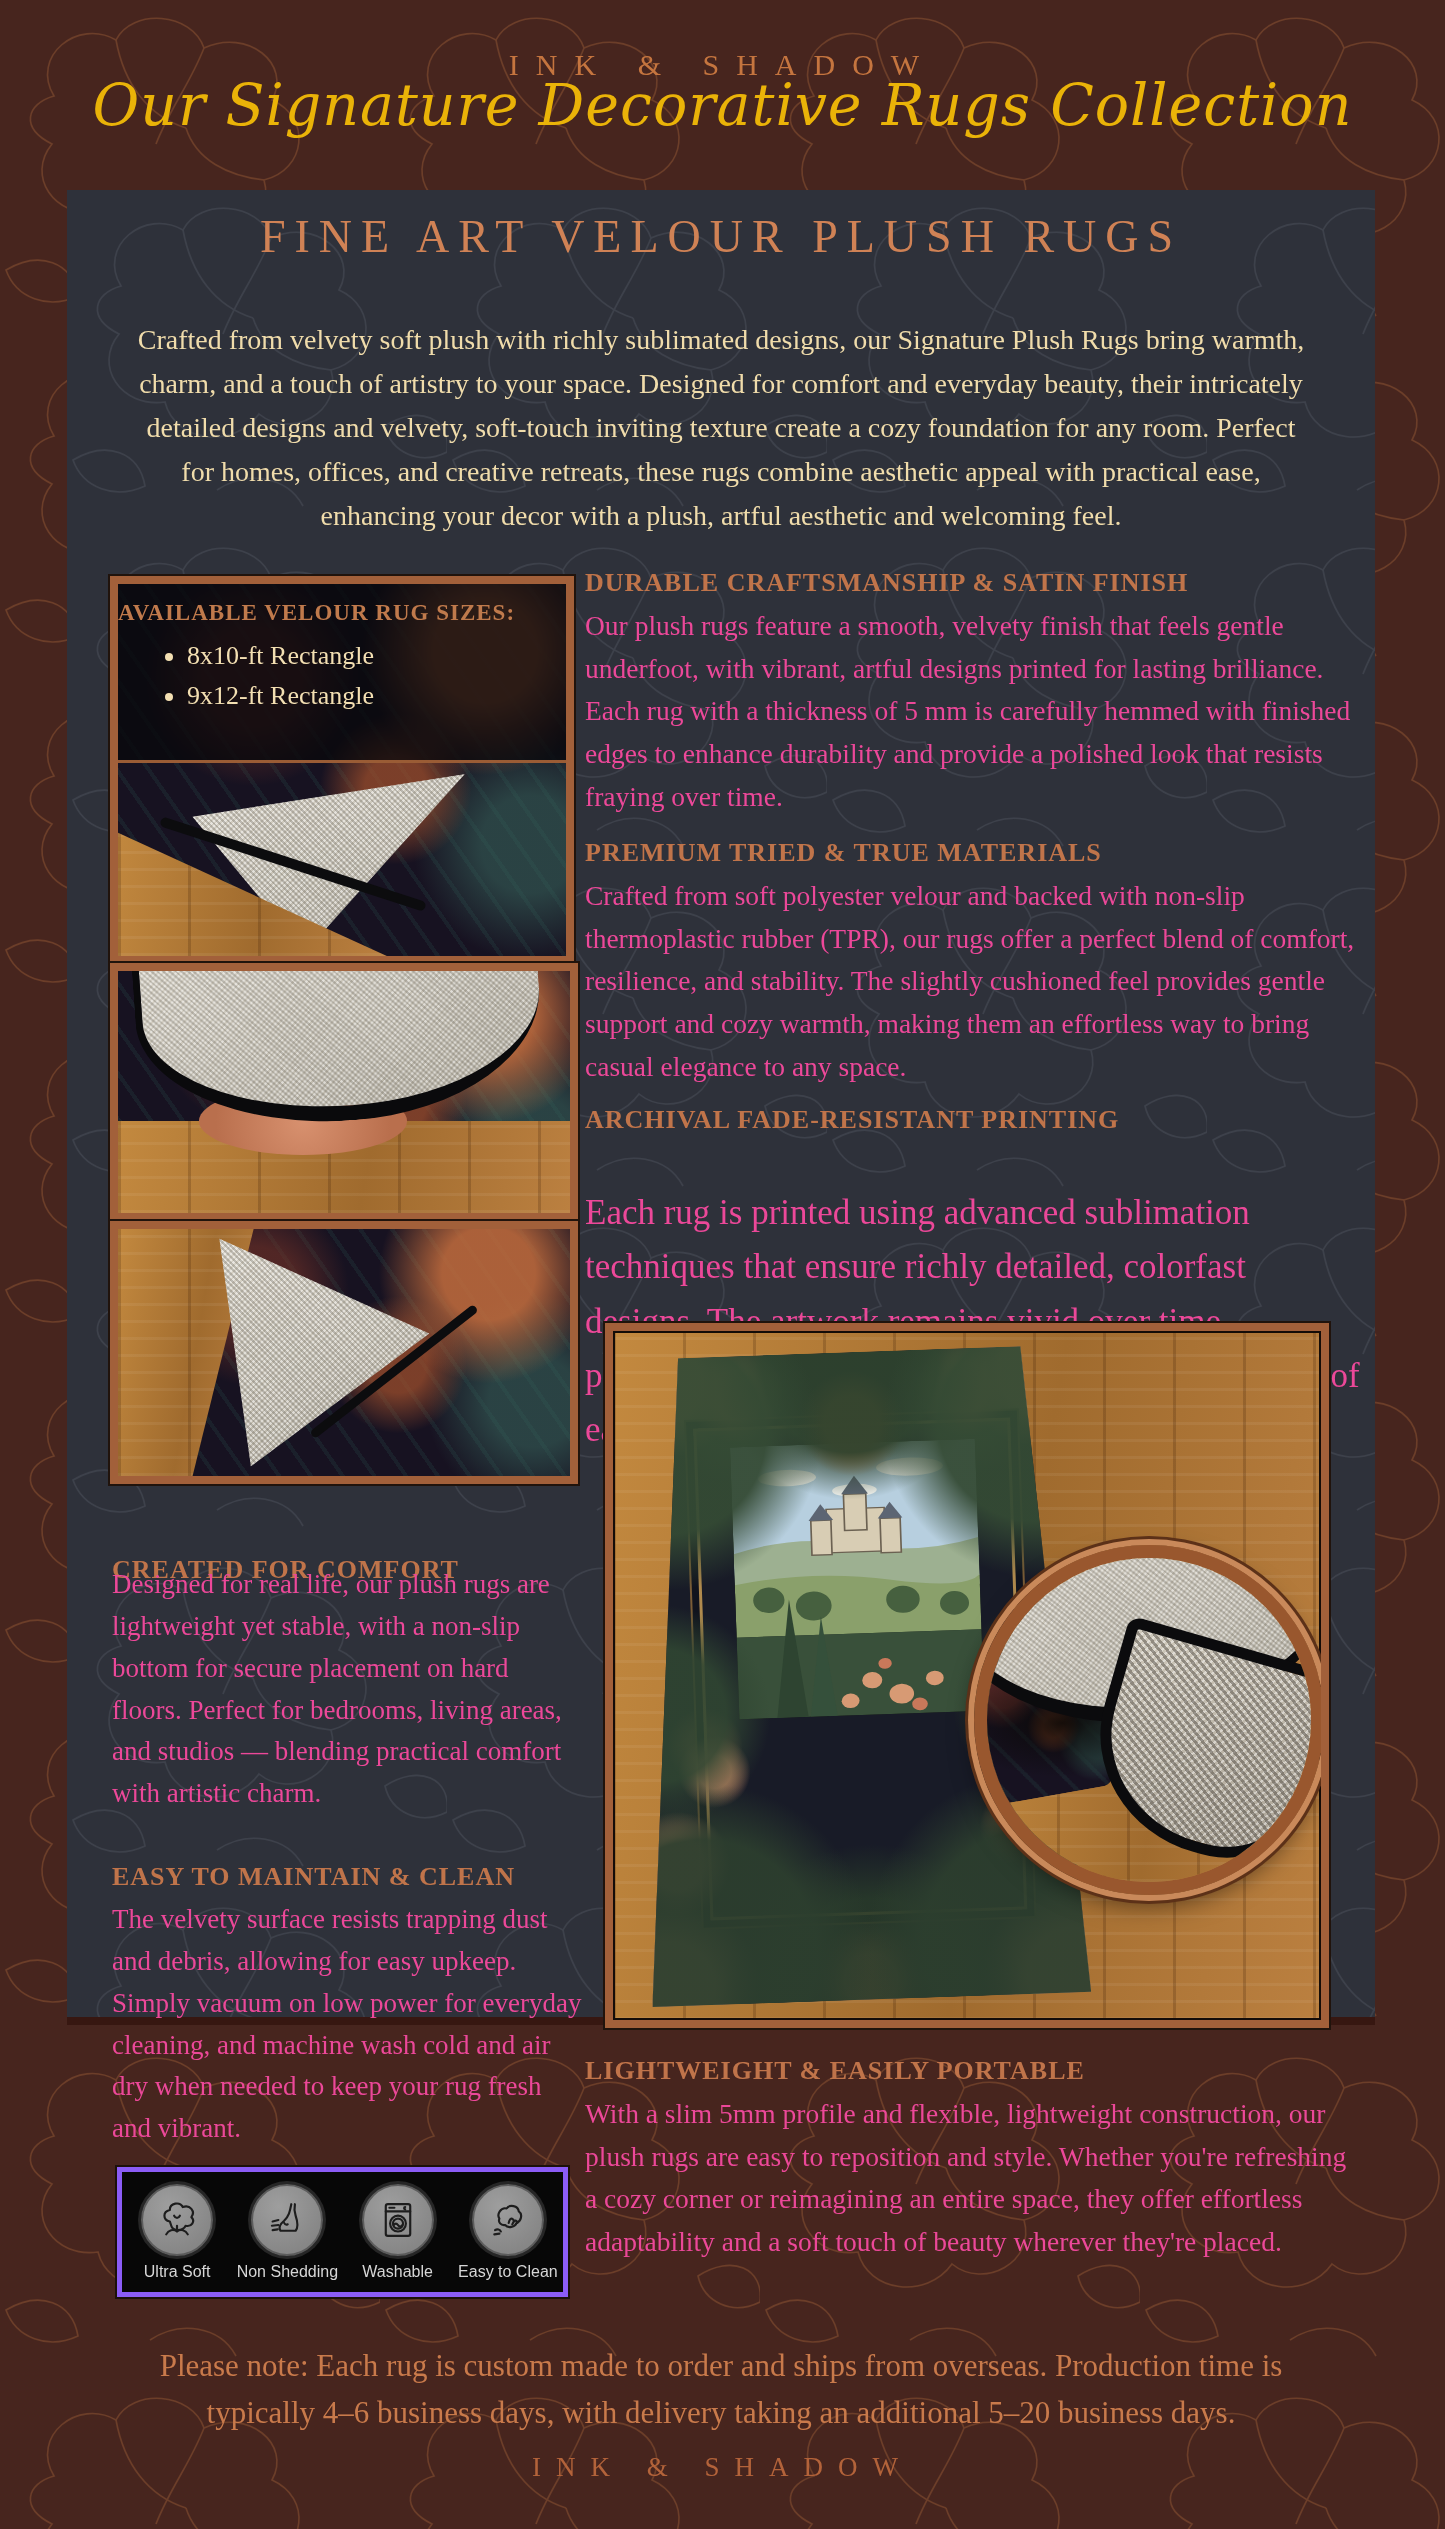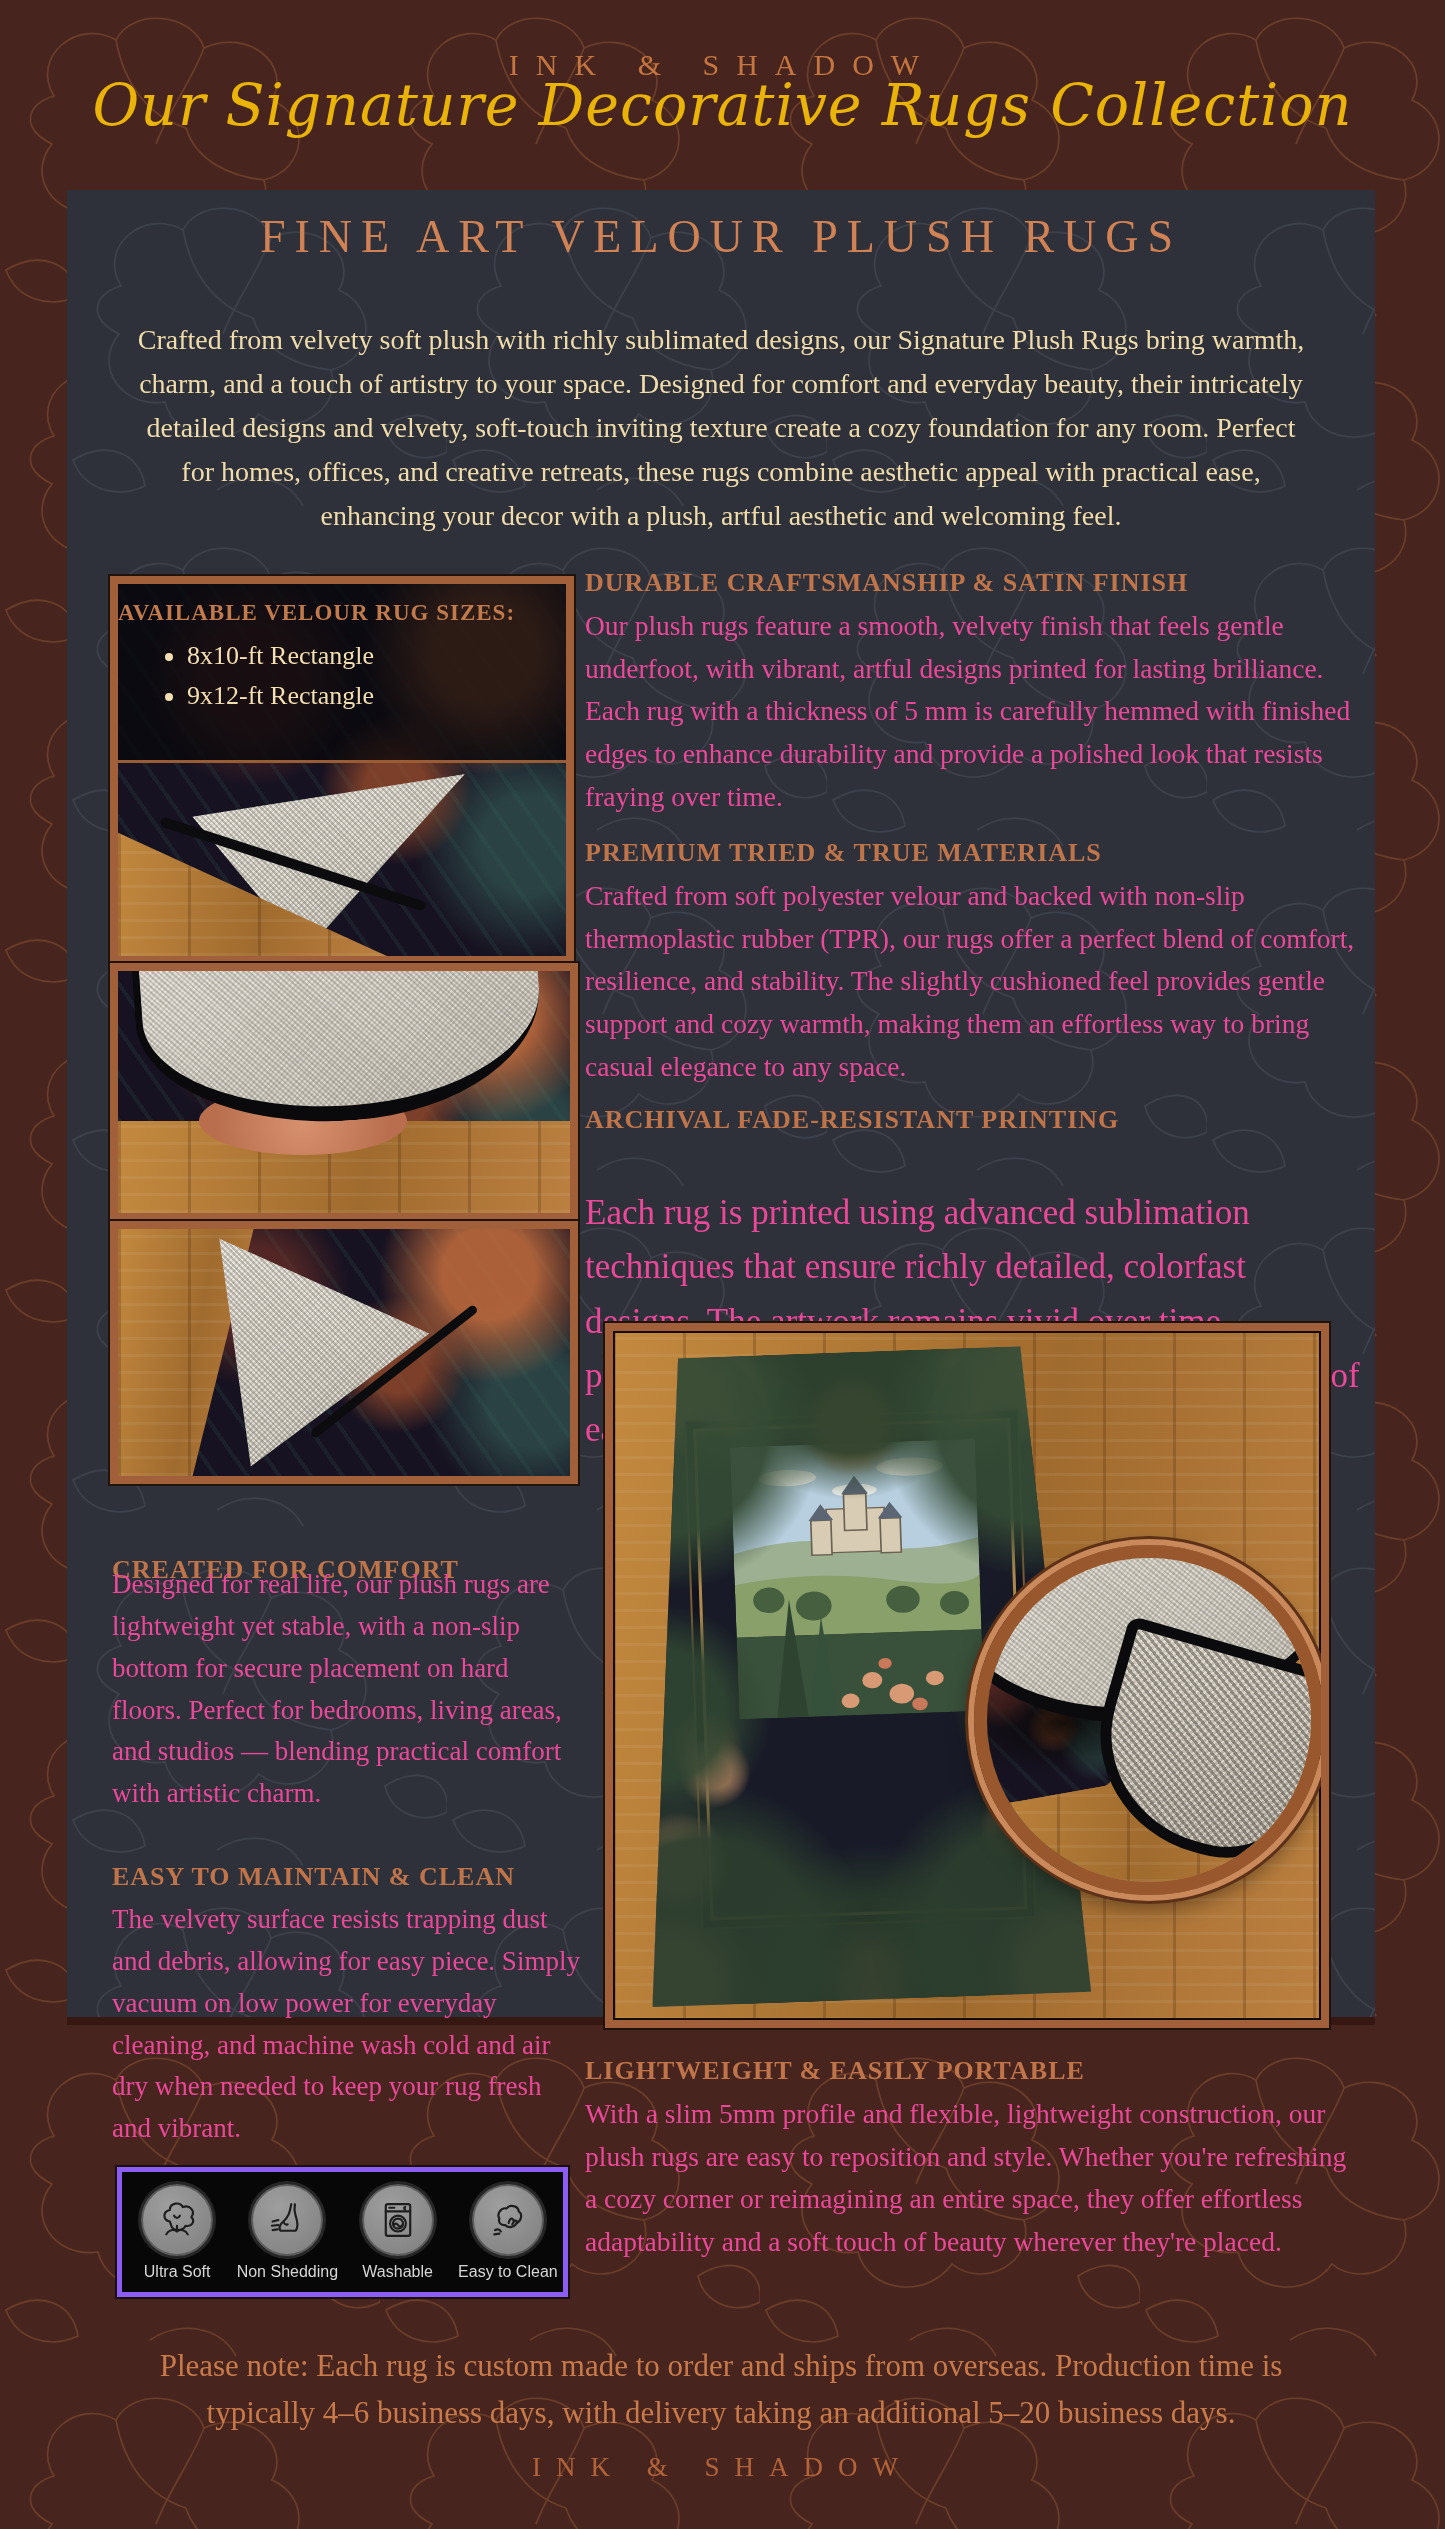--- a/index.html
+++ b/index.html
@@ -179,21 +179,21 @@
       <div class="rugdark" style="position:absolute;inset:0;"></div>
       <div class="wood" style="position:absolute;left:0;top:0;width:30%;height:100%;clip-path:polygon(0 0,100% 0,55% 100%,0 100%);"></div>
       <div class="weave" style="position:absolute;left:12%;top:2%;width:58%;height:96%;clip-path:polygon(18% 2%,98% 42%,30% 98%);"></div>
       <div style="position:absolute;left:38%;top:56%;width:46%;height:9px;background:#0c0c0e;border-radius:8px;transform:rotate(-38deg);"></div>
     </div>
 
     <h3 class="sec-h col-l" style="top:1365px;margin:0;">CREATED FOR COMFORT</h3>
     <p class="sec-p col-l" style="top:1374px;margin:0;width:470px;">Designed for real life, our plush rugs are lightweight yet stable, with a non-slip bottom for secure placement on hard floors. Perfect for bedrooms, living areas, and studios — blending practical comfort with artistic charm.</p>
 
     <h3 class="sec-h col-l" style="top:1672px;margin:0;">EASY TO MAINTAIN &amp; CLEAN</h3>
-    <p class="sec-p col-l" style="top:1709px;margin:0;width:470px;">The velvety surface resists trapping dust and debris, allowing for easy piece. Simply vacuum on low power for everyday cleaning, and machine wash cold and air dry when needed to keep your rug fresh and vibrant.</p>
+    <p class="sec-p col-l" style="top:1709px;margin:0;width:470px;">The velvety surface resists trapping dust and debris, allowing for easy upkeep. Simply vacuum on low power for everyday cleaning, and machine wash cold and air dry when needed to keep your rug fresh and vibrant.</p>
 
     <div class="features">
       <div class="feat">
         <div class="fcircle">
           <svg viewBox="0 0 64 64">
               <path d="M22 34 C12 32 12 20 22 18 C22 8 36 6 40 14 C50 10 58 20 52 28 C58 34 52 42 44 40 C40 48 26 48 24 40 Z"></path>
               <path d="M32 40 L32 48 M32 48 C27 44 20 46 17 52 M32 48 C37 44 44 46 47 52 M28 26 C30 30 34 30 36 26"></path>
             </svg>
         </div>
         <span class="flabel">Ultra Soft</span>

